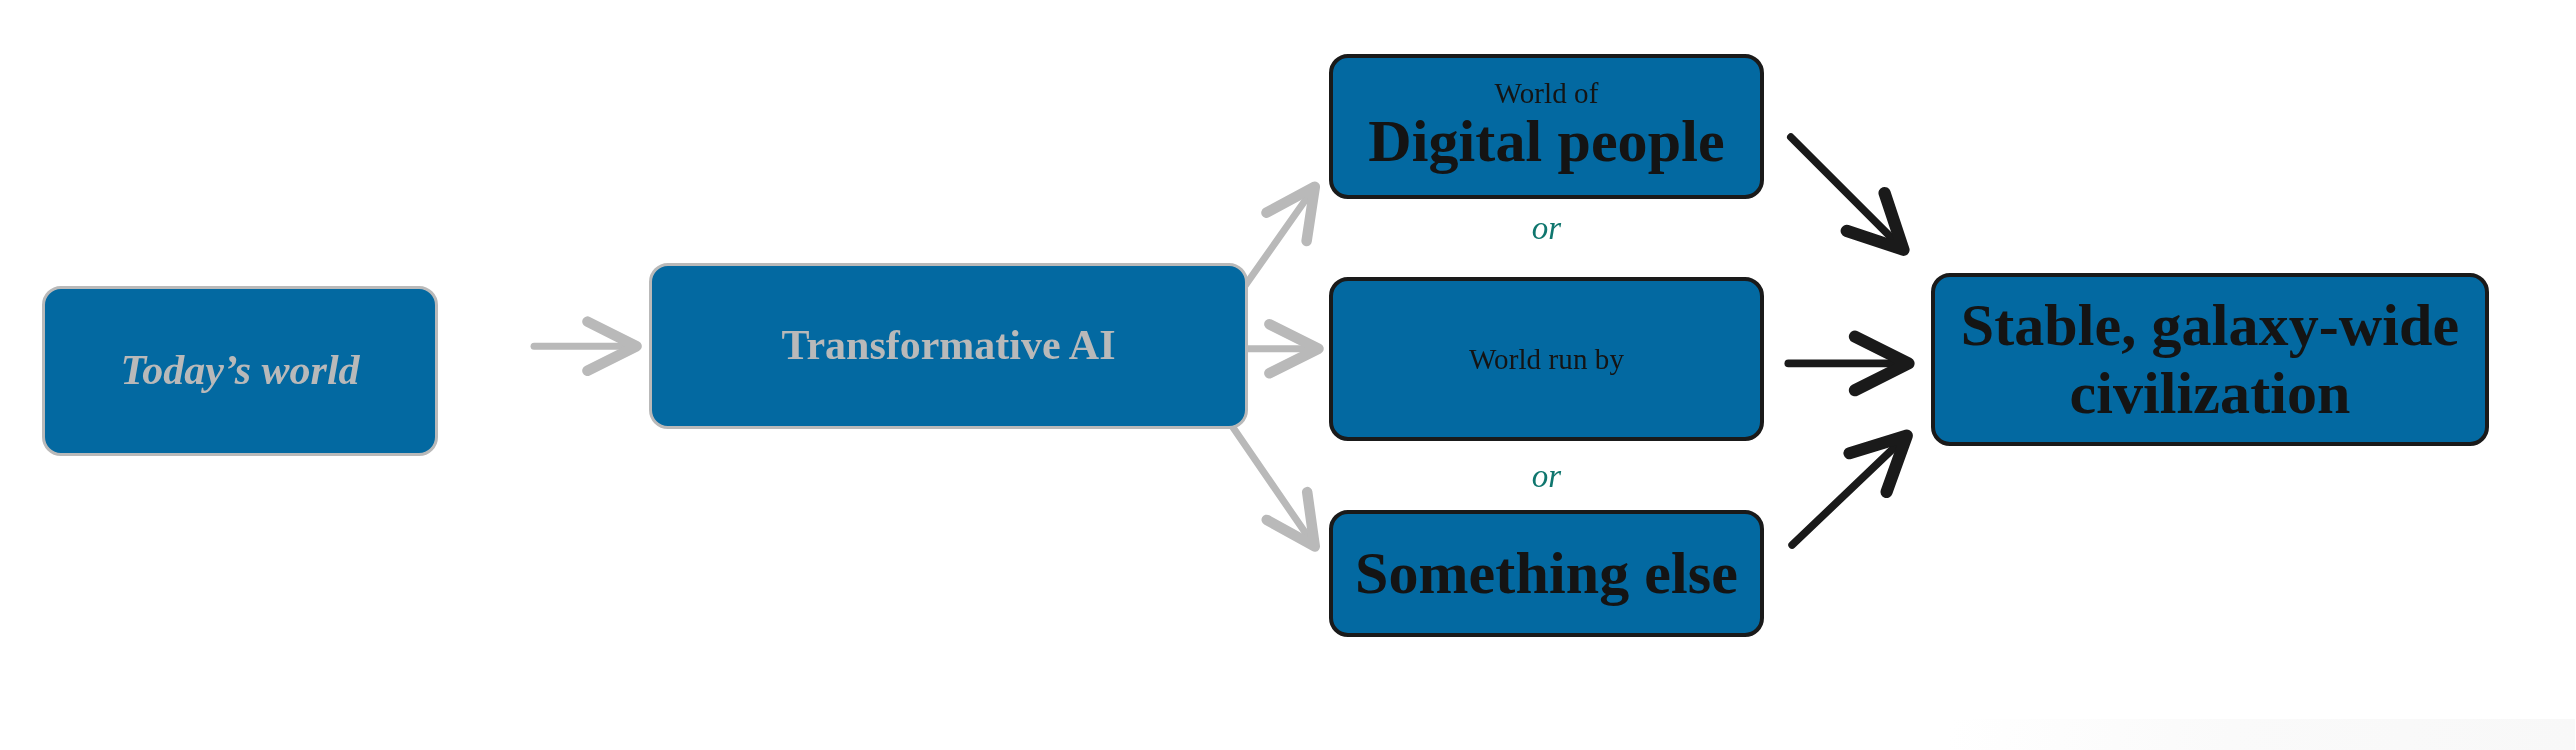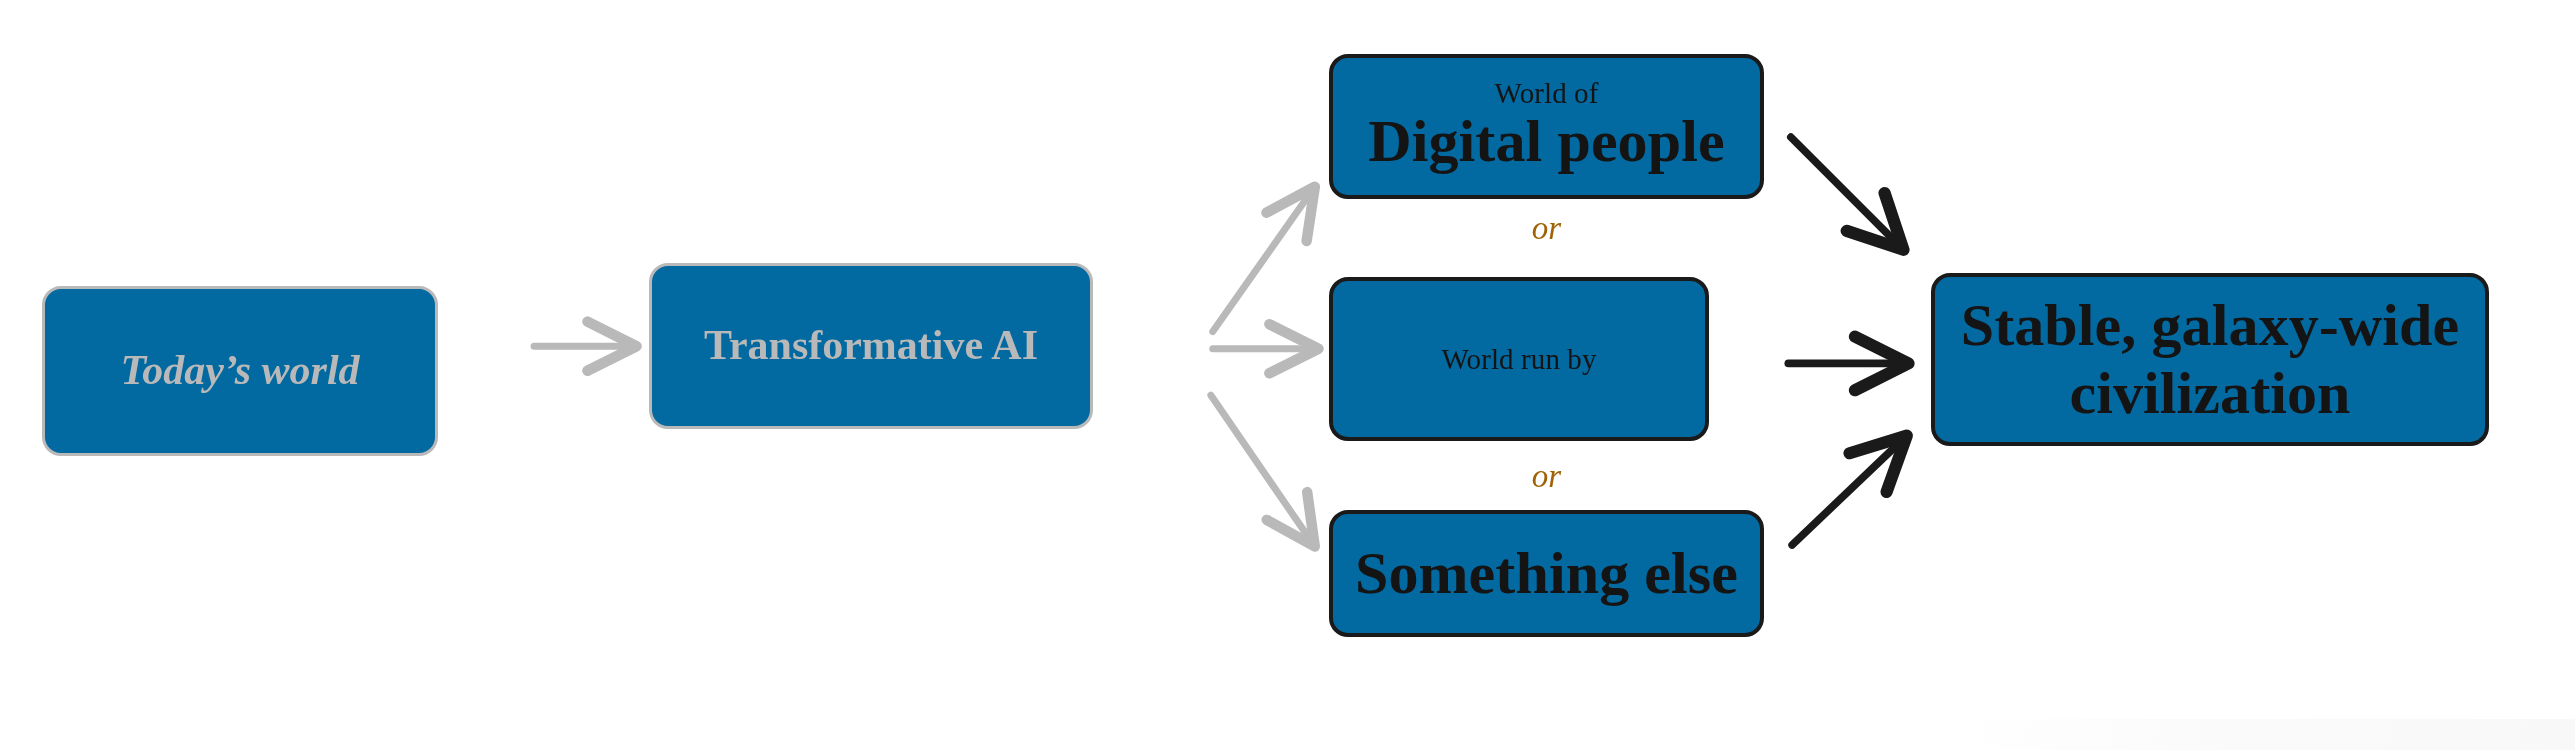--- a/index.html
+++ b/index.html
@@ -48,21 +48,21 @@
     display:block;
     font-weight:700;
     font-size:42px;
     line-height:1.12;
   }
   .or-label{
     position:absolute;
     font-style:italic;
     font-weight:400;
     font-size:33px;
-    color:#a16207;
+    color:#0f766e;
     text-align:center;
     white-space:nowrap;
   }
   svg.edges{
     position:absolute;
     left:0;top:0;
     width:2576px;
     height:751px;
     pointer-events:none;
   }
@@ -116,32 +116,32 @@
 
     <g>
       <line x1="2812" y1="855" x2="2985" y2="690" stroke="#1a1a1a" stroke-width="12" stroke-linecap="round" marker-end="url(#ah-black)"></line>
     </g>
   </svg>
 
   <div class="node faded" style="left:42px; top:286px; width:396px; height:170px;font-style:italic;">
     <span class="line-big-faded">Today’s world</span>
   </div>
 
-  <div class="node faded" style="left:649px; top:263px; width:444px; height:166px;">
+  <div class="node faded" style="left:649px; top:263px; width:599px; height:166px;">
     <span class="line-big-faded">Transformative AI</span>
   </div>
 
   <div class="node solid" style="left:1329px; top:54px; width:435px; height:145px;">
     <span class="line-small">World of</span>
     <span class="line-big">Digital people</span>
   </div>
 
   <div class="or-label" style="left:1329px; top:210px; width:435px;">or</div>
 
-  <div class="node solid" style="left:1329px; top:277px; width:380px; height:164px;">
+  <div class="node solid" style="left:1329px; top:277px; width:435px; height:164px;">
     <span class="line-small">World run by</span>
   </div>
 
   <div class="or-label" style="left:1329px; top:458px; width:435px;">or</div>
 
   <div class="node solid" style="left:1329px; top:510px; width:435px; height:127px;text-align:right;">
     <span class="line-big">Something else</span>
   </div>
 
   <div class="node solid" style="left:1931px; top:273px; width:558px; height:173px;justify-content:center;">

